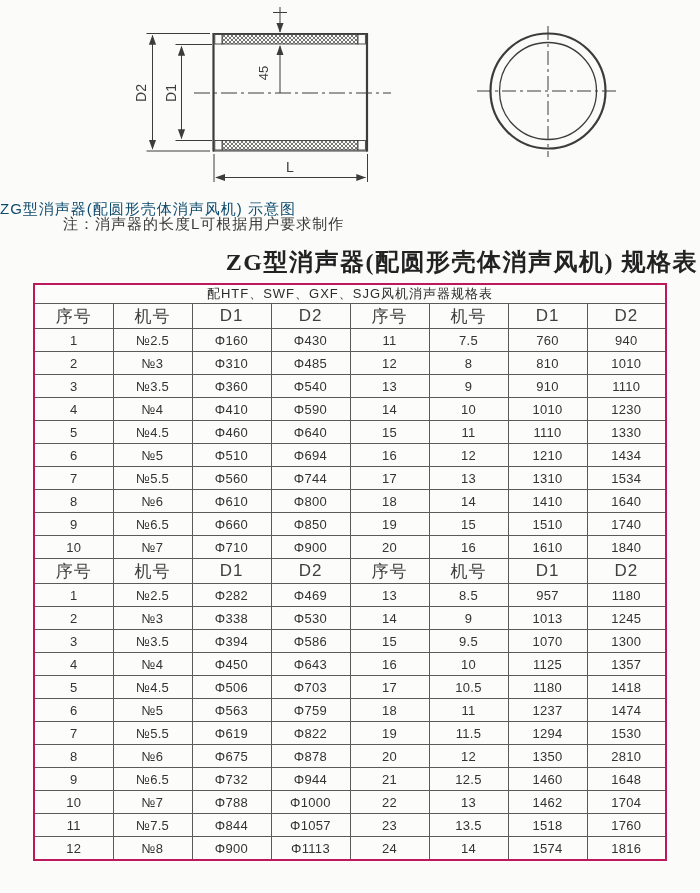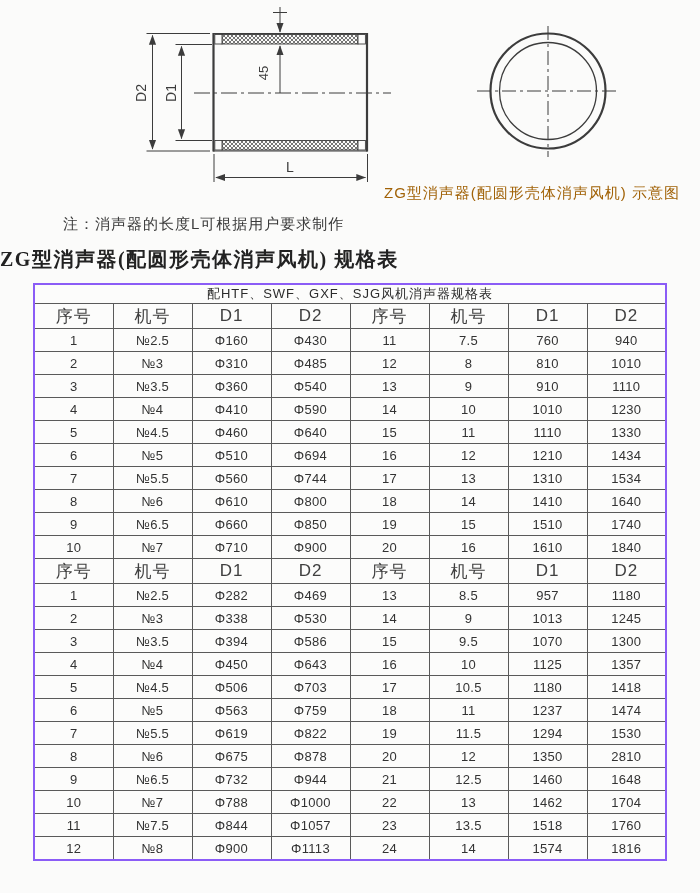--- a/index.html
+++ b/index.html
@@ -7,36 +7,36 @@
     width:700px;height:893px;
     background:#fbfbfa;
     font-family:"Liberation Sans", sans-serif;
     color:#2e2e2e;
     position:relative;
     overflow:hidden;
   }
   .stage{position:absolute;top:0;left:0;width:700px;height:893px}
   #drawing{position:absolute;top:0;left:0}
   .caption{
-    position:absolute;top:184px;left:0;width:680px;
-    text-align:right;font-size:15px;letter-spacing:1px;color:#a16207;
+    position:absolute;top:200px;left:0;width:680px;
+    text-align:left;font-size:15px;letter-spacing:1px;color:#0c4a6e;
   }
   .note{
     position:absolute;top:215px;left:63px;
     font-size:15px;letter-spacing:1px;color:#3a3a3a;text-align:right;
   }
   .title{
     position:absolute;top:246px;left:0;width:698px;
-    text-align:left;font-size:20px;letter-spacing:1.5px;color:#222;
+    text-align:right;font-size:24px;letter-spacing:1.5px;color:#222;
     font-family:"Liberation Serif", serif;font-weight:600;
   }
   .tablewrap{position:absolute;top:283px;left:33px;width:634px}
   table.spec{
     width:100%;border-collapse:collapse;table-layout:fixed;
-    border:2px solid #8b5cf6;background:#fcfcfb;
+    border:2px solid #be185d;background:#fcfcfb;
   }
   table.spec td{
     border:1px solid #5a5a5a;
     text-align:center;vertical-align:middle;
     font-size:13px;height:22px;padding:0 1px;color:#333;
     letter-spacing:.3px;
     overflow:hidden;white-space:nowrap;
   }
   table.spec td.section{height:18px;font-size:13px;letter-spacing:1px;color:#2c2c2c}
   table.spec tr.sec-divider td{border-top:2px solid #4a4a4a}

